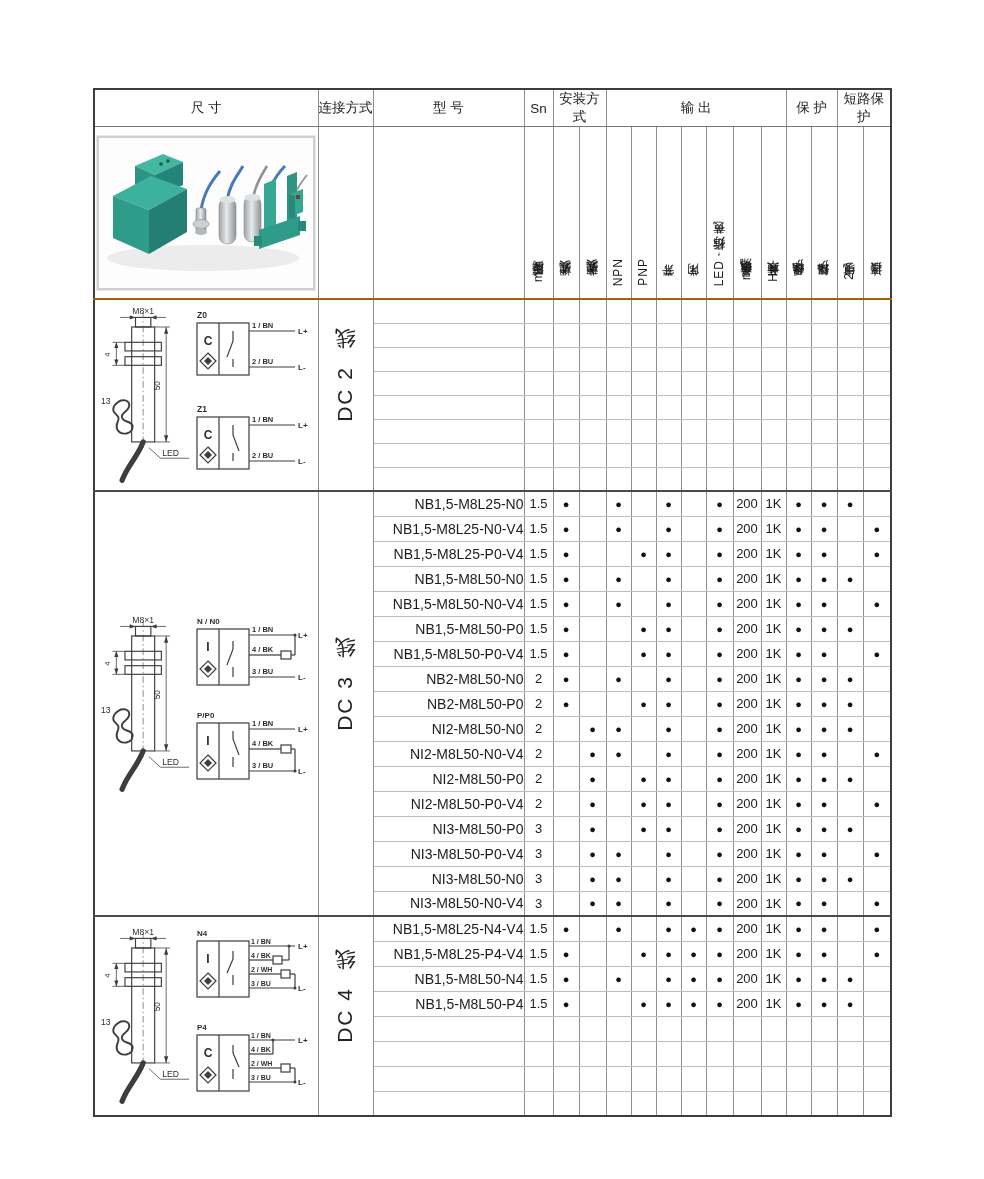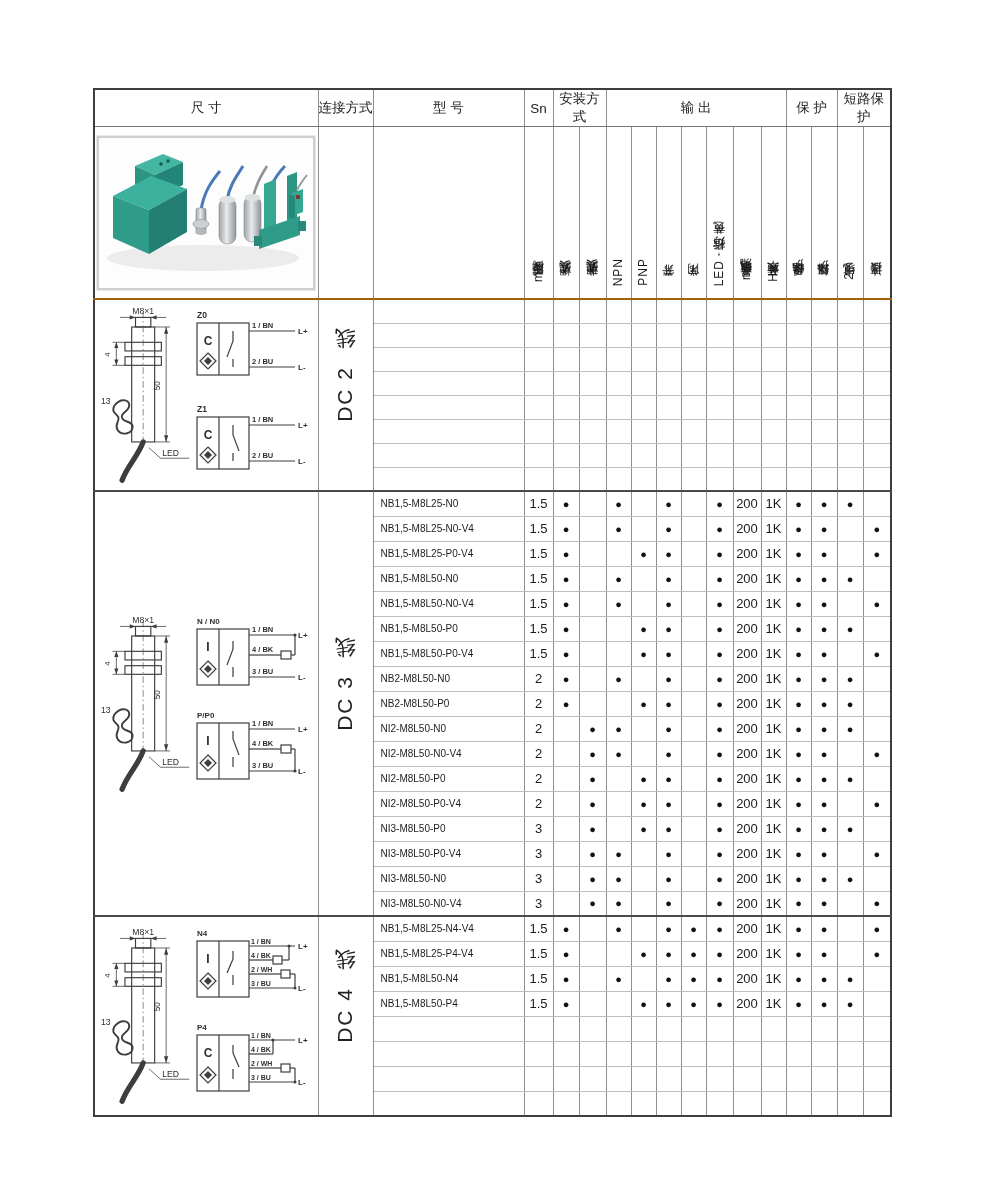--- a/index.html
+++ b/index.html
@@ -18,21 +18,21 @@
   th.vcell{vertical-align:bottom;text-align:center;padding-bottom:8px;}
   .vtext{display:inline-block;writing-mode:vertical-rl;transform:rotate(180deg);font-size:12px;
          letter-spacing:1px;line-height:1.15;white-space:nowrap;}
   td.mode-cell{text-align:center;vertical-align:middle;background:#fff;}
   td.mode-cell .vtext{font-size:21px;letter-spacing:2px;color:#222;}
   td.size-cell{vertical-align:middle;background:#fff;}
   .dims{height:100%;display:flex;align-items:center;justify-content:center;gap:0;}
   .circ-col{display:flex;flex-direction:column;font-weight:bold;}
   .circ-col.g16 svg + svg{margin-top:16px;}
   .circ-col.g10 svg + svg{margin-top:10px;}
-  td.model{font-size:10px;text-align:left;padding-left:7px;white-space:nowrap;vertical-align:middle;}
+  td.model{font-size:14px;text-align:right;padding-left:7px;white-space:nowrap;vertical-align:middle;}
   td.specc{text-align:center;font-size:13px;vertical-align:middle;}
   td.specc.dot{font-size:11px;color:#111;}
   .photo-wrap{width:100%;height:100%;display:flex;align-items:center;justify-content:center;}
   .photo{width:214px;height:150px;border:2px solid #cfcfcf;outline:1px solid #e9e9e9;background:#fdfdfd;}
   svg text{font-family:"Liberation Sans",sans-serif;fill:#2e2e2e;}
   .lineart{stroke:#3d3d3d;stroke-width:1.2;fill:none;}
   .thin{stroke:#3d3d3d;stroke-width:0.8;fill:none;}
 </style>
 </head>
 <body>

